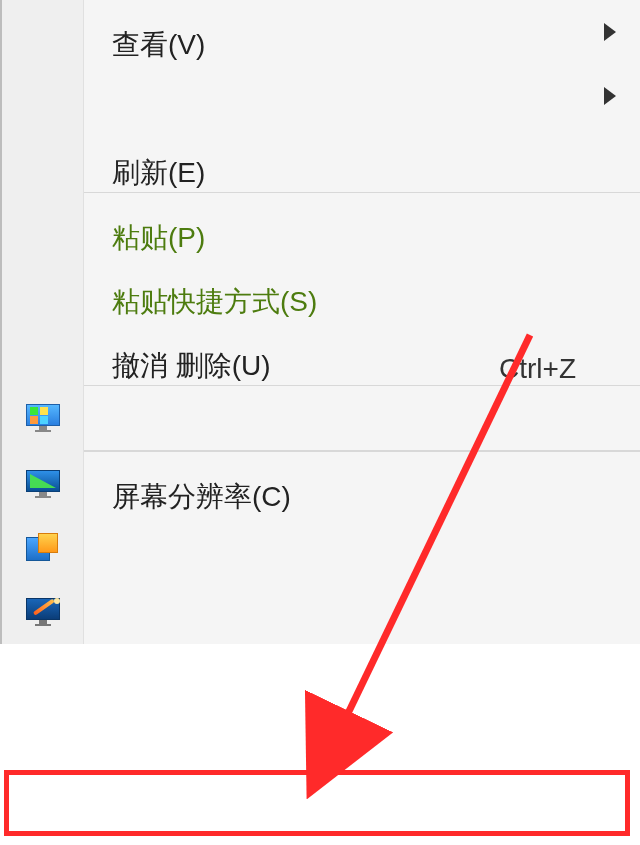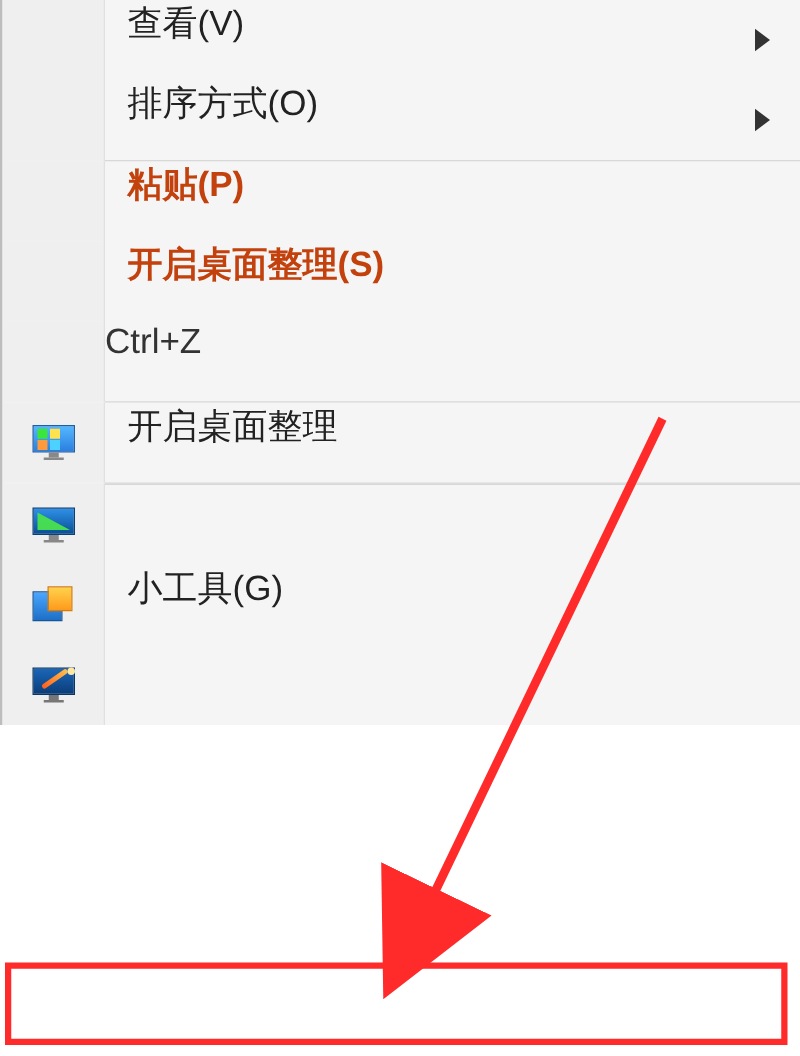--- a/index.html
+++ b/index.html
@@ -15,40 +15,41 @@
     .menu {
       position: absolute;
       left: 0;
       top: 0;
       width: 640px;
       background: #f5f5f5;
       border-left: 2px solid #bdbdbd;
     }
     .item {
       display: flex;
-      align-items: flex-start;
+      align-items: flex-end;
       height: 64px;
       position: relative;
+      gap: 10px;
     }
     .icon-col {
       width: 82px;
       height: 100%;
       display: flex;
       align-items: center;
       justify-content: center;
       background: #efefef;
       border-right: 1px solid #e0e0e0;
       flex-shrink: 0;
     }
     .label {
       padding-left: 18px;
       flex: 1;
       white-space: nowrap;
     }
-    .disabled .label { color: #c2410c; font-weight: bold; }
+    .disabled .label { color: #4d7c0f; }
     .shortcut {
       padding-right: 64px;
       color: #333;
       white-space: nowrap;
     }
     .arrow {
       position: absolute;
       right: 22px;
       top: 50%;
       transform: translateY(-50%);
@@ -131,67 +132,70 @@
     <span class="label">查看(V)</span>
     <span class="arrow">
       <svg width="14" height="18">
           <polygon points="0,0 0,18 12,9" fill="#333"></polygon>
         </svg>
     </span>
   </div>
 
   <div class="item">
     <span class="icon-col"></span>
-    <span class="label">排序方式(O)</span>
     <span class="arrow">
       <svg width="14" height="18">
           <polygon points="0,0 0,18 12,9" fill="#333"></polygon>
         </svg>
     </span>
   </div>
 
+  <div class="item">
+    <span class="icon-col"></span>
+    <span class="label">刷新(E)</span>
+  </div>
 
   <div class="sep-row">
     <span class="icon-col-sep"></span>
       <span class="sep-line"></span>
   </div>
 
   <div class="item disabled">
     <span class="icon-col"></span>
     <span class="label">粘贴(P)</span>
   </div>
 
   <div class="item disabled">
     <span class="icon-col"></span>
-    <span class="label">开启桌面整理(S)</span>
-  </div>
-
-  <div class="item">
-    <span class="icon-col"></span>
+    <span class="label">粘贴快捷方式(S)</span>
+  </div>
+
+  <div class="item">
+    <span class="icon-col"></span>
+    <span class="label">撤消 删除(U)</span>
     <span class="shortcut">Ctrl+Z</span>
   </div>
 
   <div class="sep-row">
     <span class="icon-col-sep"></span>
       <span class="sep-line"></span>
   </div>
 
   <div class="item">
     <span class="icon-col">
       <span class="ic-monitor-tiles">
           <span class="scr"></span>
           <span class="t t1"></span>
           <span class="t t2"></span>
           <span class="t t3"></span>
           <span class="t t4"></span>
           <span class="stand"></span>
           <span class="base"></span>
         </span>
     </span>
-    <span class="label">开启桌面整理</span>
   </div>
 
   <div class="sep-row">
     <span class="icon-col-sep"></span>
       <span class="sep-line"></span>
   </div>
 
 
   <div class="sep-row">
     <span class="icon-col-sep"></span>
@@ -200,30 +204,30 @@
 
   <div class="item">
     <span class="icon-col">
       <span class="ic-monitor-res">
           <span class="scr"></span>
           <span class="diag"></span>
           <span class="stand"></span>
           <span class="base"></span>
         </span>
     </span>
+    <span class="label">屏幕分辨率(C)</span>
   </div>
 
   <div class="item">
     <span class="icon-col">
       <span class="ic-gadgets">
           <span class="back"></span>
           <span class="front"></span>
         </span>
     </span>
-    <span class="label">小工具(G)</span>
   </div>
 
   <div class="item">
     <span class="icon-col">
       <span class="ic-personalize">
           <span class="scr"></span>
           <span class="stand"></span>
           <span class="base"></span>
           <span class="brush"></span>
           <span class="tip"></span>

